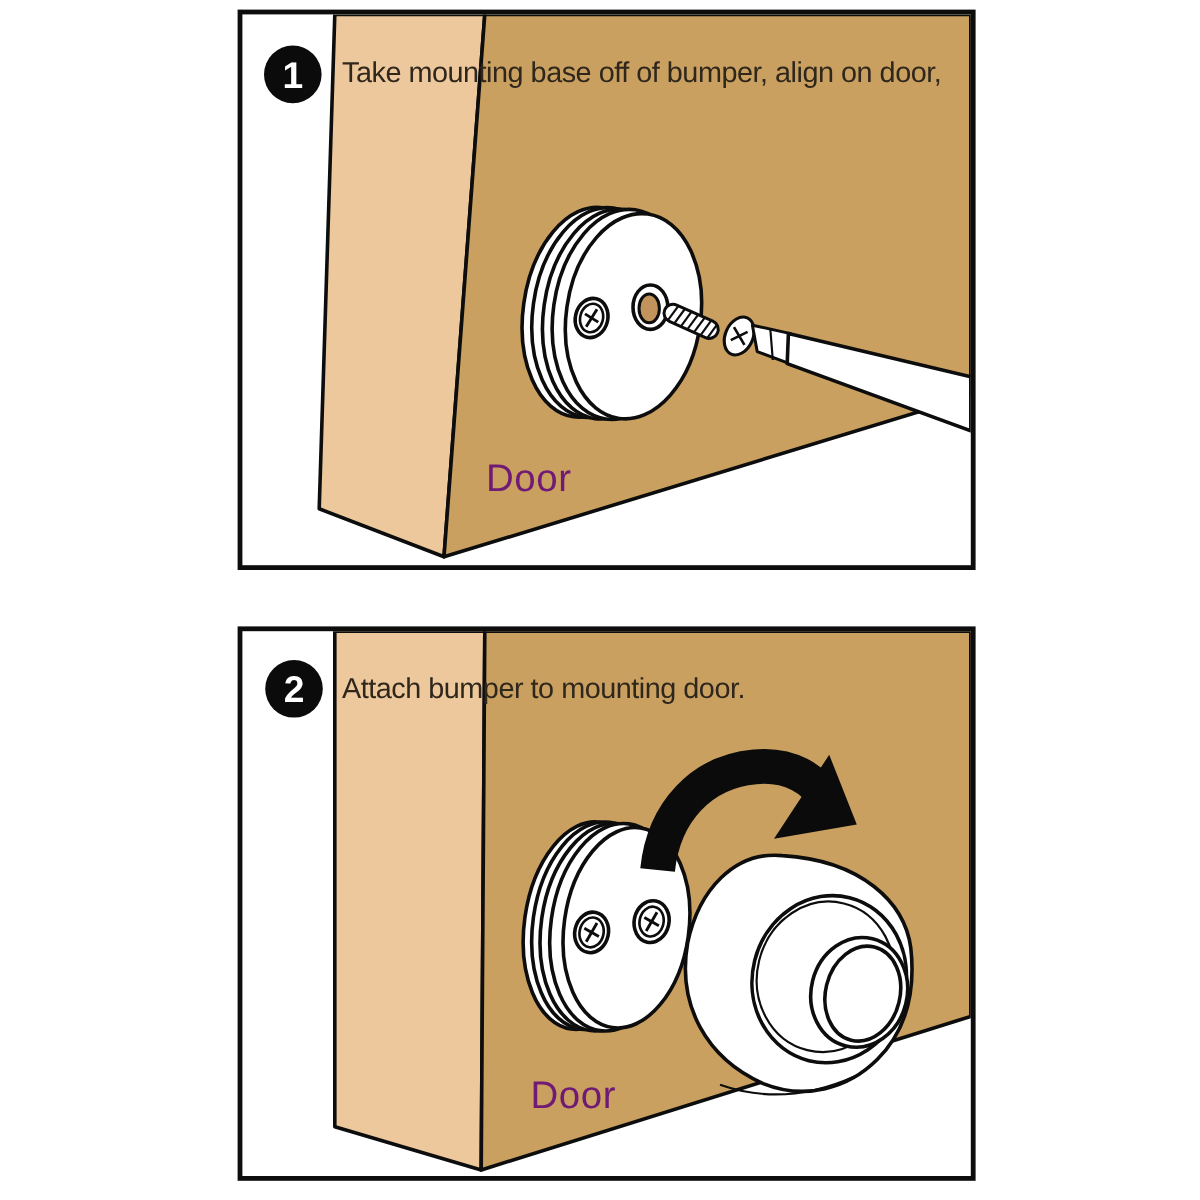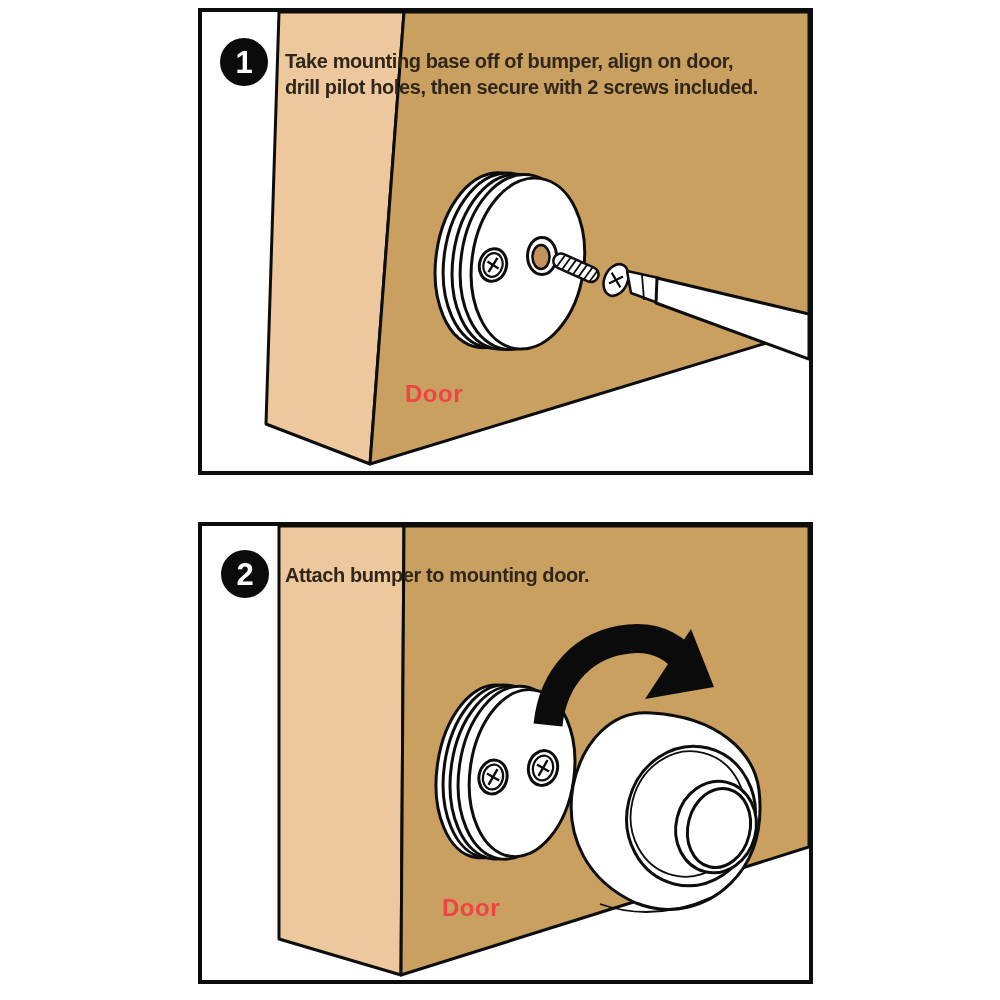--- a/index.html
+++ b/index.html
@@ -17,25 +17,25 @@
   .step-badge{
     position:absolute;width:48px;height:48px;border-radius:50%;
     background:#0b0b0b;color:#ffffff;
     display:flex;align-items:center;justify-content:center;
     font-size:31px;font-weight:600;line-height:1;
   }
   #panel-1 .step-badge{left:18px;top:26px;}
   #panel-2 .step-badge{left:19px;top:24px;}
   .instruction{
     position:absolute;left:83px;top:36px;
-    color:#2f261c;font-size:20px;line-height:26px;letter-spacing:-0.4px;
-    white-space:nowrap;font-weight:700;
+    color:#2f261c;font-size:24px;line-height:26px;letter-spacing:-0.4px;
+    white-space:nowrap;font-weight:400;
   }
   .door-label{
-    position:absolute;color:#ef4444;font-size:24px;letter-spacing:0.5px;font-weight:700;
+    position:absolute;color:#701a75;font-size:32px;letter-spacing:0.5px;font-weight:400;
   }
   #panel-1 .door-label{left:203px;top:368px;}
   #panel-2 .door-label{left:240px;top:368px;}
 </style>
 </head>
 <body>
 
 <div id="stage">
 
   <div class="panel" id="panel-1">
@@ -93,21 +93,20 @@
         <line x1="440" y1="263" x2="442" y2="288" stroke="#0d0d0d" stroke-width="1.8"></line>
         <polygon points="455,266 607,302 607,347 454,291" fill="#ffffff" stroke="#0d0d0d" stroke-width="3" stroke-linejoin="round"></polygon>
       </g>
     </svg>
 
     <div class="step-badge">
       <span>1</span>
     </div>
     <div class="instruction">
       <div>Take mounting base off of bumper, align on door,</div>
-      <div>drill pilot holes, then secure with 2 screws included.</div>
     </div>
     <div class="door-label">Door</div>
   </div>
 
   <div class="panel" id="panel-2">
     <svg width="607" height="454" viewBox="0 0 607 454">
 
       <polygon points="77,0 202,0 199,449 77,413" fill="#ecc89c" stroke="#0d0d0d" stroke-width="3" stroke-linejoin="round"></polygon>
       <polygon points="202,0 607,0 607,321 199,449" fill="#c9a05f" stroke="#0d0d0d" stroke-width="3" stroke-linejoin="round"></polygon>
 

